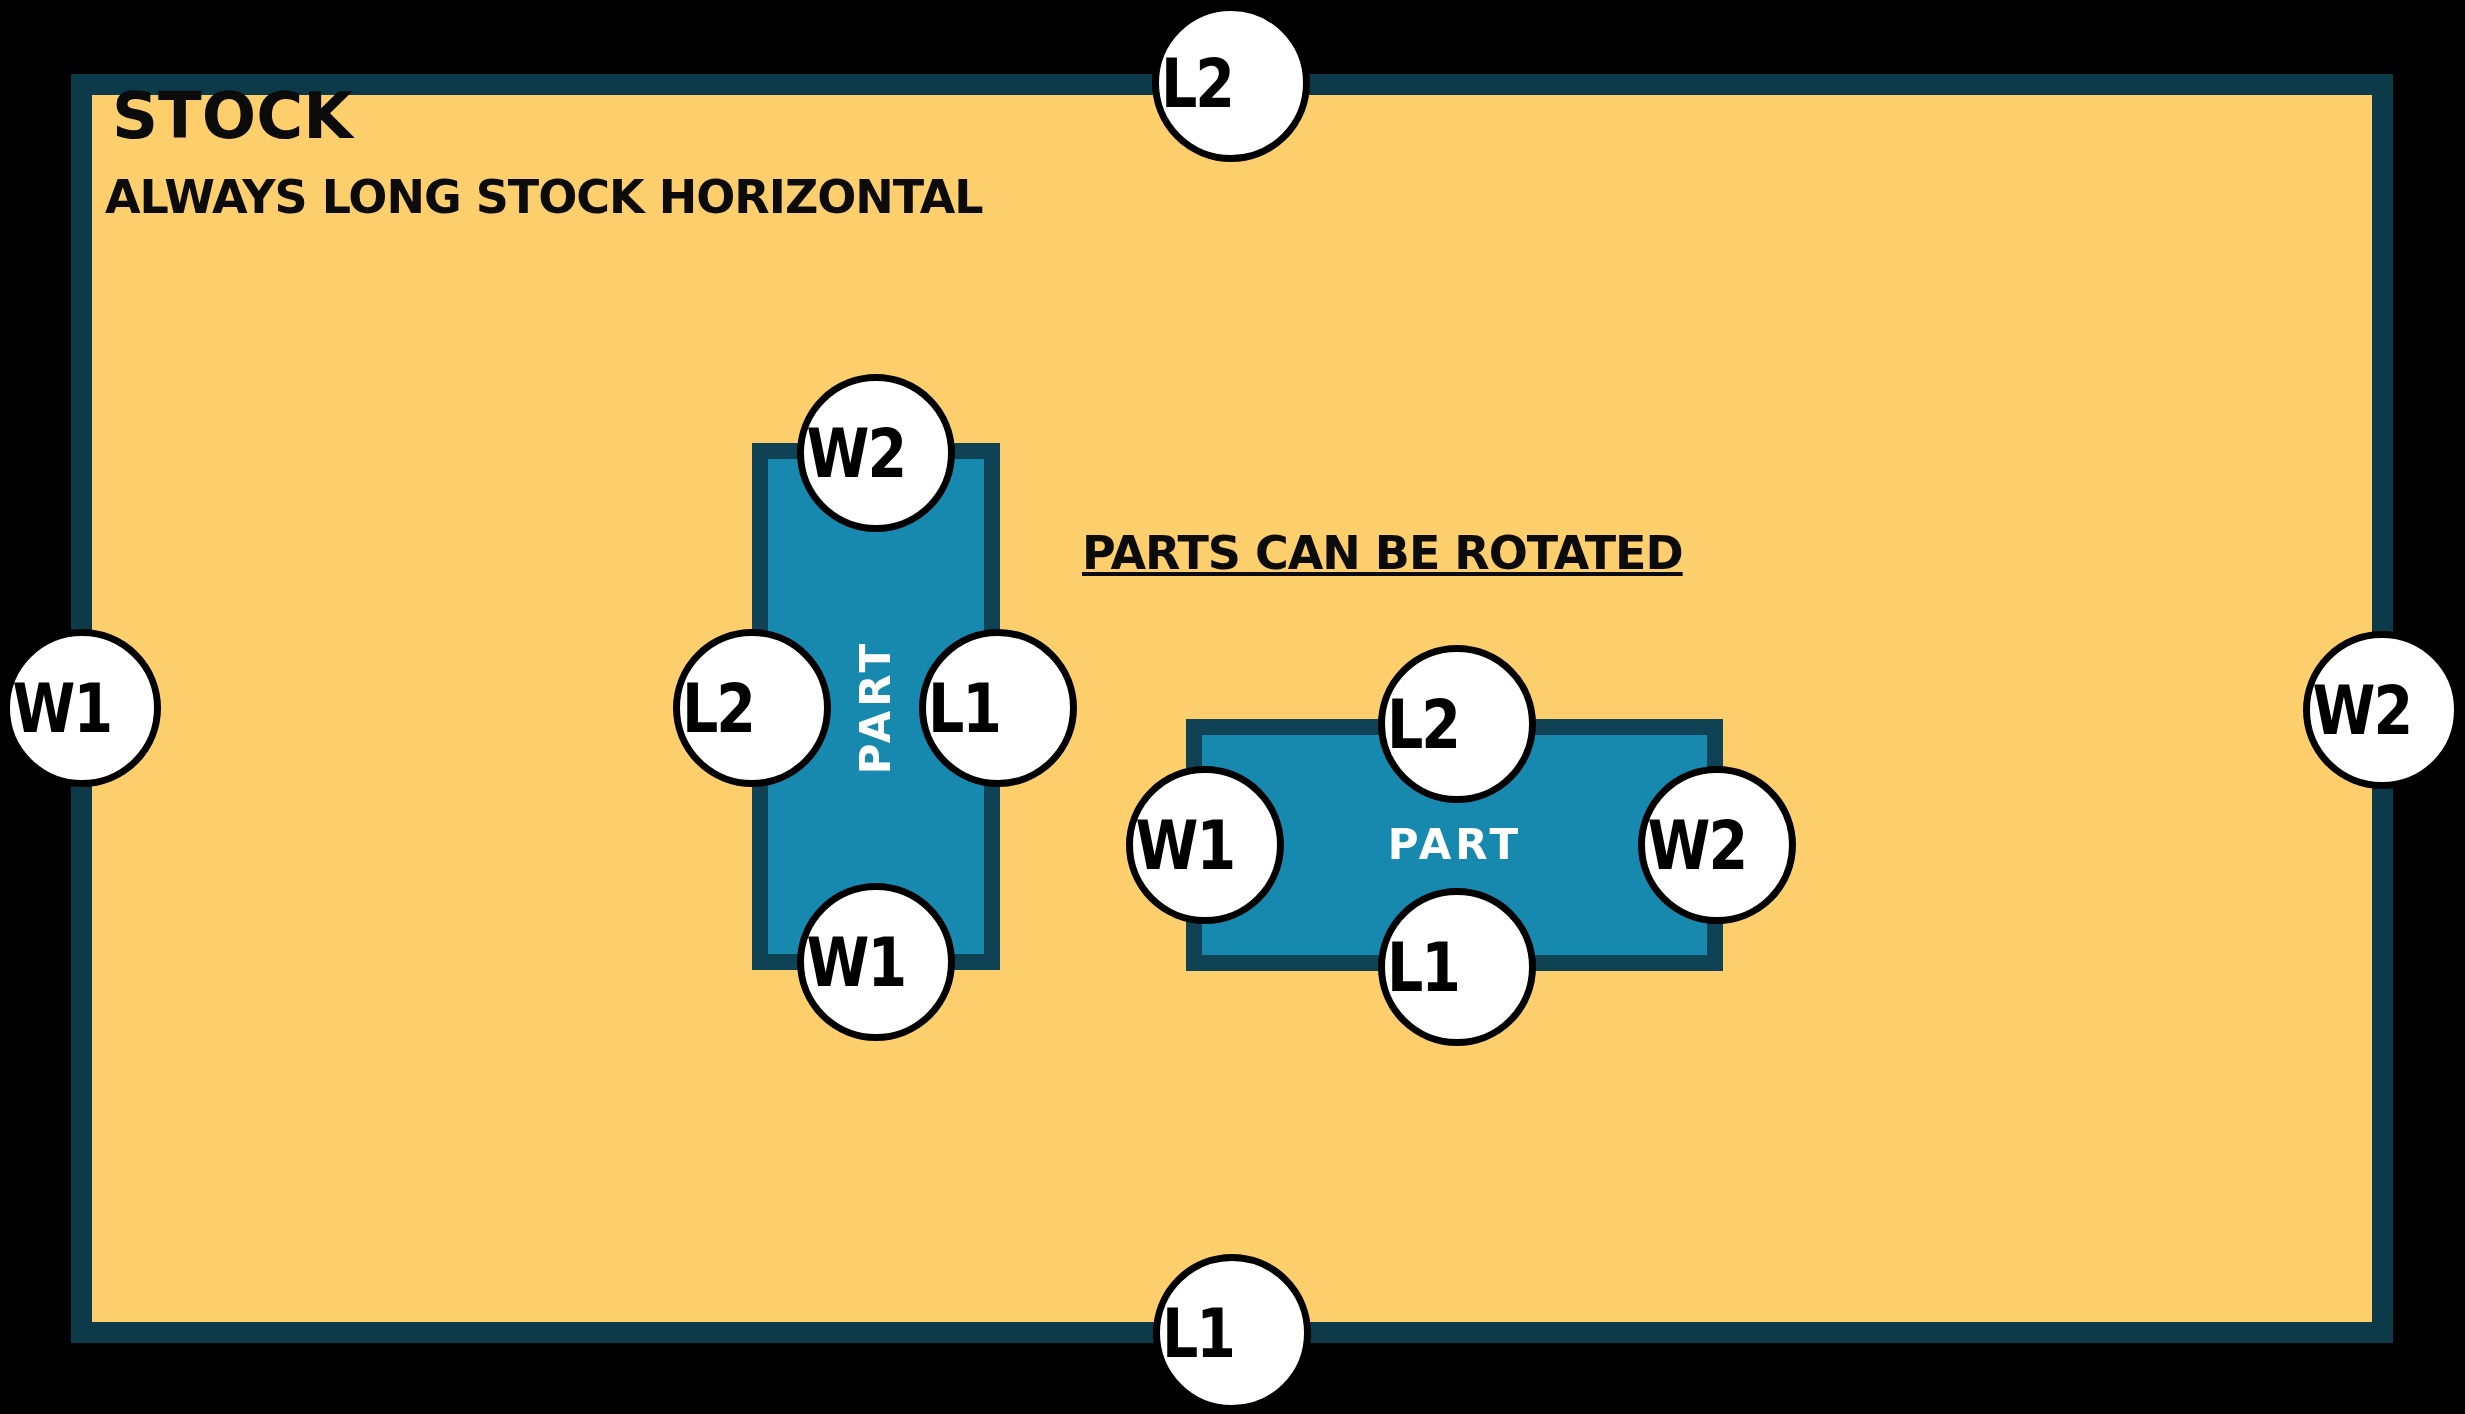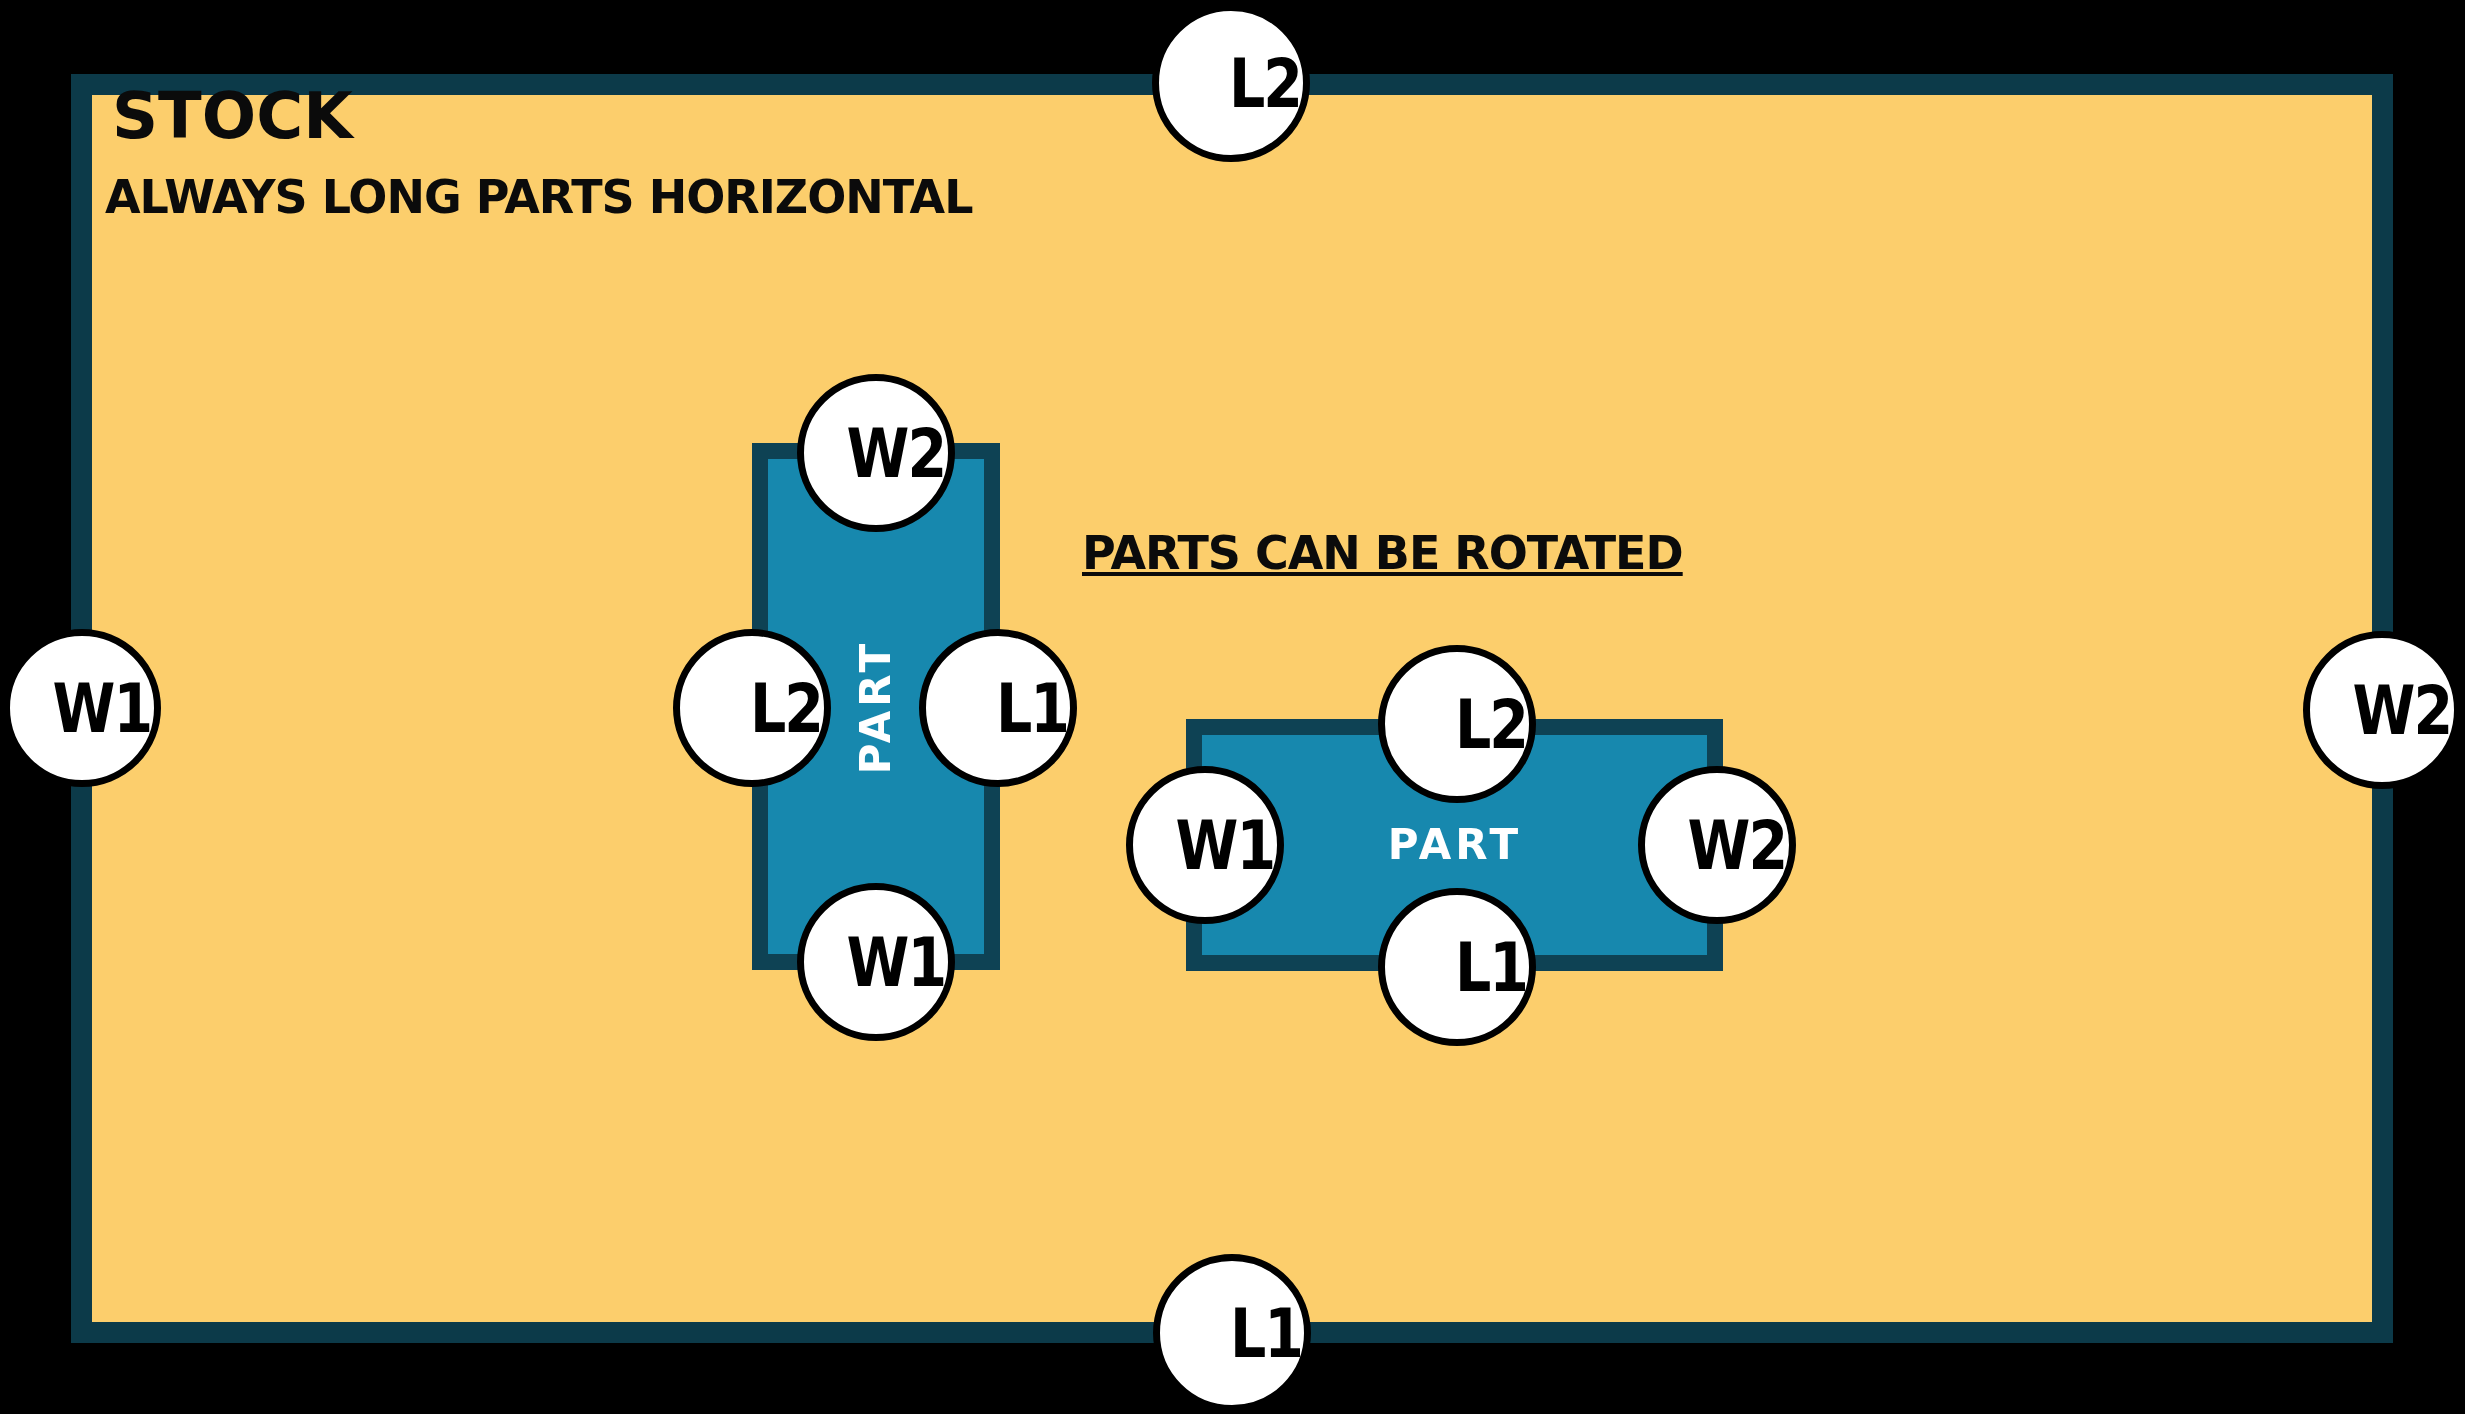--- a/index.html
+++ b/index.html
@@ -63,37 +63,37 @@
   .part-label.v{
     left:876px; top:707px;
     transform: translate(-50%,-50%) rotate(-90deg);
   }
   .edge-circle{
     position:absolute;
     width:158px; height:158px;
     border-radius:50%;
     background: var(--circle-fill);
     border:7px solid var(--circle-border);
-    display:flex; align-items:center; justify-content:flex-end;
+    display:flex; align-items:center; justify-content:flex-start;
   }
   .edge-circle span{
     font-size:60px; font-weight:bold; color:var(--circle-border);
     letter-spacing:-2px; line-height:1;
     transform: scale(0.95, 1.12);
   }
 </style>
 </head>
 <body>
 
 <div class="canvas">
 
   <div class="stock"></div>
 
   <div class="stock-title">STOCK</div>
-  <div class="stock-subtitle">ALWAYS LONG PARTS HORIZONTAL</div>
+  <div class="stock-subtitle">ALWAYS LONG STOCK HORIZONTAL</div>
   <div class="note">PARTS CAN BE ROTATED</div>
 
   <div class="part part-vertical"></div>
   <div class="part-label v">PART</div>
 
   <div class="part part-horizontal"></div>
   <div class="part-label h">PART</div>
 
   <div class="edge-circle" style="left:1152px; top:4px;">
     <span>L2</span>

